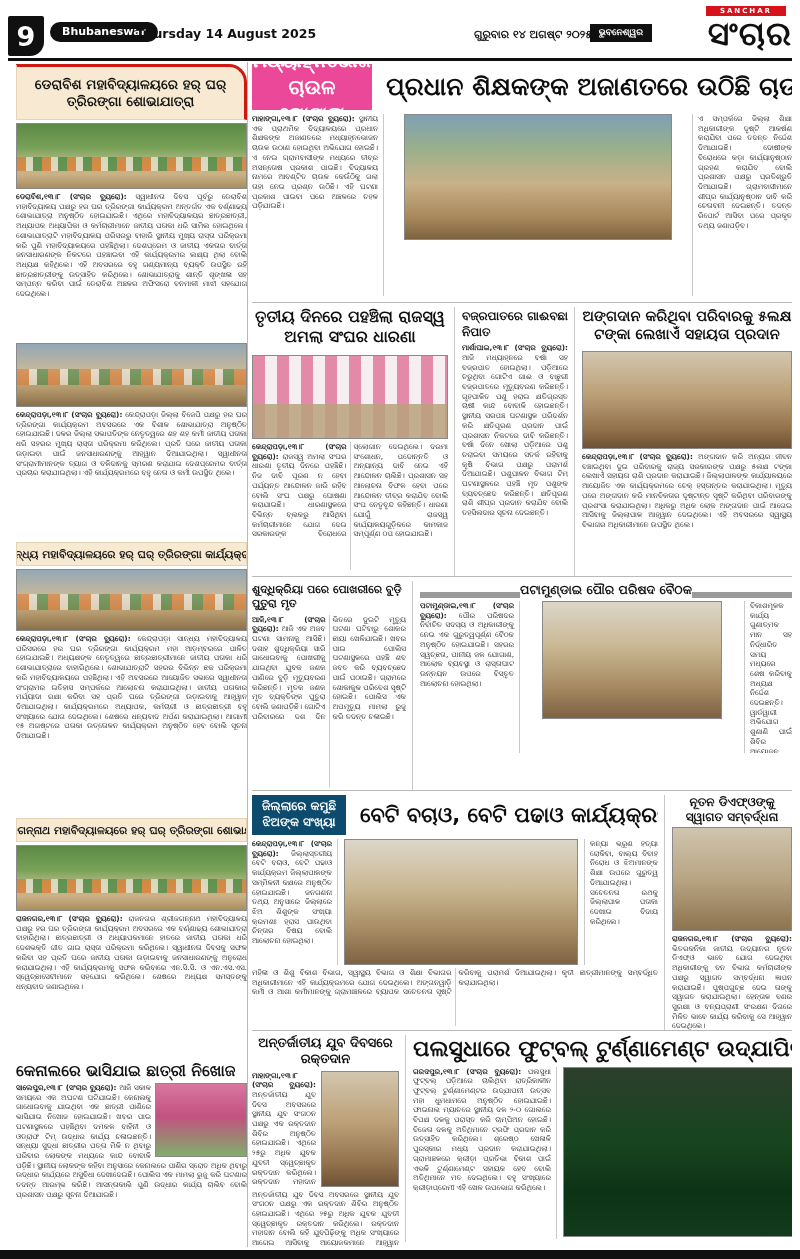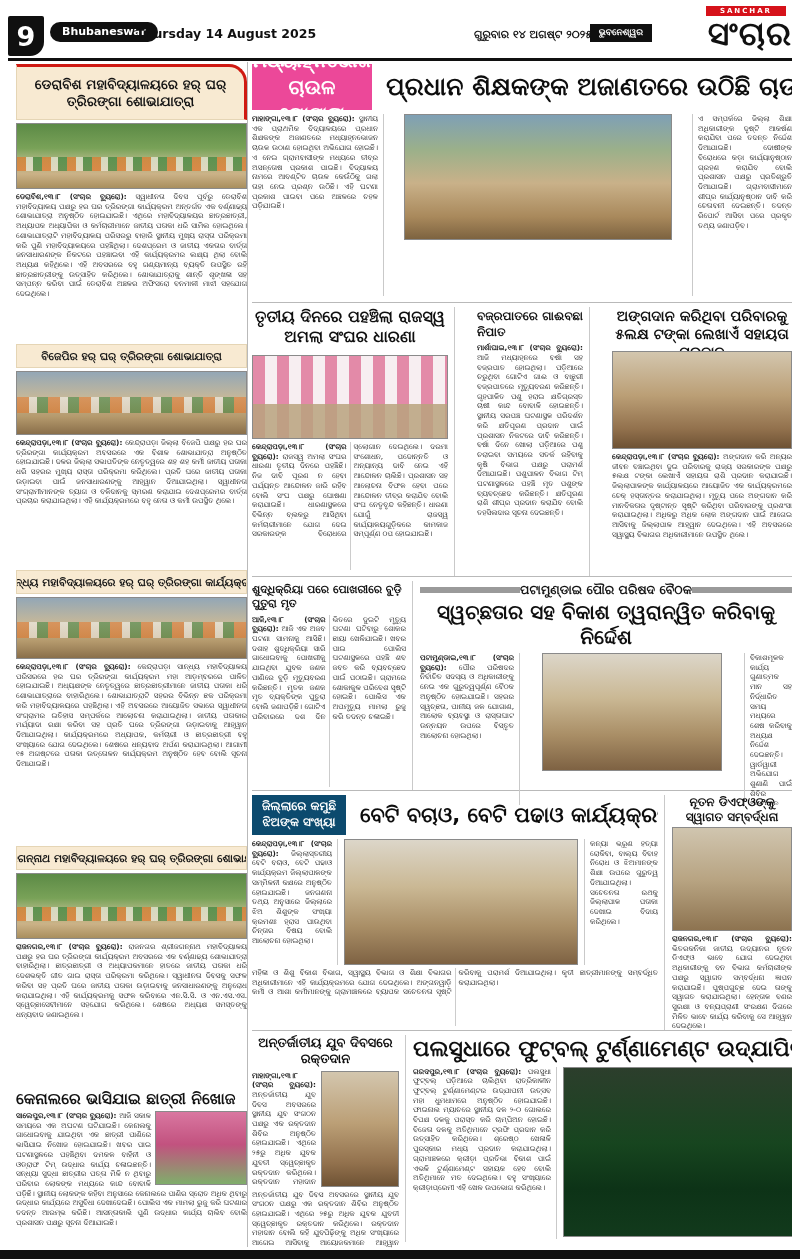--- a/index.html
+++ b/index.html
@@ -61,21 +61,21 @@
   .rsep{border-top:1px solid #b9b9b9;}
   .kicker-red{background:#ec4899;color:#fff;font-weight:bold;text-align:center;font-size:20px;
       line-height:1.35;width:120px;height:46px;display:flex;flex-direction:column;justify-content:center;flex:none;}
   .rice-head{font-size:25px;font-weight:bold;color:#0d0d0d;display:flex;align-items:center;padding-left:8px;
       white-space:nowrap;overflow:hidden;}
   .flexrow{display:flex;}
   .colrule-r{border-right:1px solid #c9c9c9;}
   .colrule-l{border-left:1px solid #c9c9c9;}
   .sec-head{font-weight:bold;text-align:center;color:#0f0f0f;line-height:1.25;}
   .bold-lead{font-weight:bold;font-size:12px;line-height:1.3;color:#0f0f0f;margin:2px 0 3px;}
-  .kbar{display:flex;align-items:center;margin:1px 0 2px;}
+  .kbar{display:flex;align-items:flex-end;margin:1px 0 2px;}
   .kbar .bar{flex:1;height:6px;background:#9a9a9a;}
   .kbar .ktext{font-size:12.5px;font-weight:bold;white-space:nowrap;color:#141414;}
   .kicker-green{background:#0c4a6e;color:#fff;font-weight:bold;text-align:center;font-size:12px;
       line-height:1.3;width:94px;height:40px;display:flex;flex-direction:column;justify-content:center;flex:none;}
 </style>
 </head>
 <body>
 
 <div class="page">
 
@@ -95,21 +95,20 @@
 
   <div class="leftcol">
 
     <div class="cream first">ଡେରାବିଶ ମହାବିଦ୍ୟାଳୟରେ ହର୍ ଘର୍ ତ୍ରିରଙ୍ଗା ଶୋଭାଯାତ୍ରା</div>
     <div class="ph rally lphoto" style="height:64px;"></div>
     <p class="body clip lbody" style="height:148px;">
       <span class="dl">ଡେରାବିଶ,୧୩।୮ (ସଂଚାର ବ୍ୟୁରୋ):</span>
       <span>ସ୍ୱାଧୀନତା ଦିବସ ପୂର୍ବରୁ ଡେରାବିଶ ମହାବିଦ୍ୟାଳୟ ପକ୍ଷରୁ ହର ଘର ତ୍ରିରଙ୍ଗା କାର୍ଯ୍ୟକ୍ରମ ଅନ୍ତର୍ଗତ ଏକ ବର୍ଣ୍ଣାଢ୍ୟ ଶୋଭାଯାତ୍ରା ଅନୁଷ୍ଠିତ ହୋଇଯାଇଛି। ଏଥିରେ ମହାବିଦ୍ୟାଳୟର ଛାତ୍ରଛାତ୍ରୀ, ଅଧ୍ୟାପକ ଅଧ୍ୟାପିକା ଓ କର୍ମଚାରୀମାନେ ଜାତୀୟ ପତାକା ଧରି ସାମିଲ ହୋଇଥିଲେ। ଶୋଭାଯାତ୍ରାଟି ମହାବିଦ୍ୟାଳୟ ପରିସରରୁ ବାହାରି ସ୍ଥାନୀୟ ମୁଖ୍ୟ ରାସ୍ତା ପରିକ୍ରମା କରି ପୁଣି ମହାବିଦ୍ୟାଳୟରେ ପହଞ୍ଚିଥିଲା। ଦେଶପ୍ରେମ ଓ ଜାତୀୟ ଏକତାର ବାର୍ତ୍ତା ଜନସାଧାରଣଙ୍କ ନିକଟରେ ପହଞ୍ଚାଇବା ଏହି କାର୍ଯ୍ୟକ୍ରମର ଲକ୍ଷ୍ୟ ଥିଲା ବୋଲି ଅଧ୍ୟକ୍ଷ କହିଥିଲେ। ଏହି ଅବସରରେ ବହୁ ଗଣ୍ୟମାନ୍ୟ ବ୍ୟକ୍ତି ଉପସ୍ଥିତ ରହି ଛାତ୍ରଛାତ୍ରୀଙ୍କୁ ଉତ୍ସାହିତ କରିଥିଲେ। ଶୋଭାଯାତ୍ରାକୁ ଶାନ୍ତି ଶୃଙ୍ଖଳା ସହ ସମ୍ପନ୍ନ କରିବା ପାଇଁ ଡେରାବିଶ ଅଞ୍ଚଳର ଅଫିସରୋ ବନମାଳୀ ମାଝୀ ସହଯୋଗ ଦେଇଥିଲେ।</span>
     </p>
 
-    <div class="cream sub">ବିଜେପିର ହର୍ ଘର୍ ତ୍ରିରଙ୍ଗା ଶୋଭାଯାତ୍ରା</div>
     <div class="ph crowd lphoto" style="height:62px;"></div>
     <p class="body clip lbody" style="height:128px;">
       <span class="dl">କେନ୍ଦ୍ରାପଡ଼ା,୧୩।୮ (ସଂଚାର ବ୍ୟୁରୋ):</span>
       <span>କେନ୍ଦ୍ରାପଡ଼ା ଜିଲ୍ଲା ବିଜେପି ପକ୍ଷରୁ ହର ଘର ତ୍ରିରଙ୍ଗା କାର୍ଯ୍ୟକ୍ରମ ଅବସରରେ ଏକ ବିଶାଳ ଶୋଭାଯାତ୍ରା ଅନୁଷ୍ଠିତ ହୋଇଯାଇଛି। ଦଳର ଜିଲ୍ଲା ସଭାପତିଙ୍କ ନେତୃତ୍ୱରେ ଶହ ଶହ କର୍ମୀ ଜାତୀୟ ପତାକା ଧରି ସହରର ମୁଖ୍ୟ ରାସ୍ତା ପରିକ୍ରମା କରିଥିଲେ। ପ୍ରତି ଘରେ ଜାତୀୟ ପତାକା ଉଡ଼ାଇବା ପାଇଁ ଜନସାଧାରଣଙ୍କୁ ଆହ୍ୱାନ ଦିଆଯାଇଥିଲା। ସ୍ୱାଧୀନତା ସଂଗ୍ରାମୀମାନଙ୍କ ତ୍ୟାଗ ଓ ବଳିଦାନକୁ ସ୍ମରଣ କରାଯାଇ ଦେଶପ୍ରେମର ବାର୍ତ୍ତା ପ୍ରଚାର କରାଯାଇଥିଲା। ଏହି କାର୍ଯ୍ୟକ୍ରମରେ ବହୁ ନେତା ଓ କର୍ମୀ ଉପସ୍ଥିତ ଥିଲେ।</span>
     </p>
 
     <div class="cream sub">ସାନ୍ଧ୍ୟ ମହାବିଦ୍ୟାଳୟରେ ହର୍ ଘର୍ ତ୍ରିରଙ୍ଗା କାର୍ଯ୍ୟକ୍ରମ</div>
     <div class="ph crowd lphoto" style="height:60px;"></div>
     <p class="body clip lbody" style="height:180px;">
       <span class="dl">କେନ୍ଦ୍ରାପଡ଼ା,୧୩।୮ (ସଂଚାର ବ୍ୟୁରୋ):</span>
@@ -148,21 +147,21 @@
           <span class="dl">ମାହାଙ୍ଗା,୧୩।୮ (ସଂଚାର ବ୍ୟୁରୋ):</span>
           <span>ସ୍ଥାନୀୟ ଏକ ପ୍ରାଥମିକ ବିଦ୍ୟାଳୟରେ ପ୍ରଧାନ ଶିକ୍ଷକଙ୍କ ଅଜାଣତରେ ମଧ୍ୟାହ୍ନଭୋଜନ ଚାଉଳ ଉଠାଣ ହୋଇଥିବା ଅଭିଯୋଗ ହୋଇଛି। ଏ ନେଇ ଗ୍ରାମବାସୀଙ୍କ ମଧ୍ୟରେ ତୀବ୍ର ଅସନ୍ତୋଷ ପ୍ରକାଶ ପାଇଛି। ବିଦ୍ୟାଳୟ ନାମରେ ଆବଣ୍ଟିତ ଚାଉଳ କେଉଁଠିକୁ ଗଲା ତାହା ନେଇ ପ୍ରଶ୍ନ ଉଠିଛି। ଏହି ଘଟଣା ପ୍ରକାଶ ପାଇବା ପରେ ଅଞ୍ଚଳରେ ଚହଳ ପଡ଼ିଯାଇଛି।</span>
         </p>
         <div style="width:268px;">
           <div class="ph outdoor" style="height:124px;"></div>
         </div>
         <p class="body clip colrule-l" style="flex:1;padding-left:5px;">ଏ ସମ୍ପର୍କରେ ଜିଲ୍ଲା ଶିକ୍ଷା ଅଧିକାରୀଙ୍କ ଦୃଷ୍ଟି ଆକର୍ଷଣ କରାଯିବା ପରେ ତଦନ୍ତ ନିର୍ଦ୍ଦେଶ ଦିଆଯାଇଛି। ଦୋଷୀଙ୍କ ବିରୋଧରେ କଡ଼ା କାର୍ଯ୍ୟାନୁଷ୍ଠାନ ଗ୍ରହଣ କରାଯିବ ବୋଲି ପ୍ରଶାସନ ପକ୍ଷରୁ ପ୍ରତିଶ୍ରୁତି ଦିଆଯାଇଛି। ଗ୍ରାମବାସୀମାନେ ଶୀଘ୍ର କାର୍ଯ୍ୟାନୁଷ୍ଠାନ ଦାବି କରି ଚେତାବନୀ ଦେଇଛନ୍ତି। ତଦନ୍ତ ରିପୋର୍ଟ ଆସିବା ପରେ ପ୍ରକୃତ ତଥ୍ୟ ଜଣାପଡ଼ିବ।</p>
       </div>
     </div>
 
-    <div class="row rsep flexrow" style="height:274px;padding-top:4px;box-sizing:border-box;gap:22px;">
+    <div class="row rsep flexrow" style="height:274px;padding-top:4px;box-sizing:border-box;gap:7px;">
       <div class="colrule-r" style="width:196px;padding-right:6px;">
         <div class="sec-head" style="font-size:16px;height:46px;">ତୃତୀୟ ଦିନରେ ପହଞ୍ଚିଲା ରାଜସ୍ୱ ଅମଲା ସଂଘର ଧାରଣା</div>
         <div class="ph canopy" style="height:82px;margin:2px 0 3px;"></div>
         <p class="body cols2 clip" style="height:128px;">
           <span class="dl">କେନ୍ଦ୍ରାପଡ଼ା,୧୩।୮ (ସଂଚାର ବ୍ୟୁରୋ):</span>
           <span>ରାଜସ୍ୱ ଅମଲା ସଂଘର ଧାରଣା ତୃତୀୟ ଦିନରେ ପହଞ୍ଚିଛି। ନିଜ ଦାବି ପୂରଣ ନ ହେବା ପର୍ଯ୍ୟନ୍ତ ଆନ୍ଦୋଳନ ଜାରି ରହିବ ବୋଲି ସଂଘ ପକ୍ଷରୁ ଘୋଷଣା କରାଯାଇଛି। ଧାରଣାସ୍ଥଳରେ ବିଭିନ୍ନ ବ୍ଲକରୁ ଆସିଥିବା କର୍ମଚାରୀମାନେ ଯୋଗ ଦେଇ ସରକାରଙ୍କ ବିରୋଧରେ ସ୍ଲୋଗାନ ଦେଇଥିଲେ। ଦରମା ସଂଶୋଧନ, ପଦୋନ୍ନତି ଓ ଅନ୍ୟାନ୍ୟ ଦାବି ନେଇ ଏହି ଆନ୍ଦୋଳନ ଚାଲିଛି। ପ୍ରଶାସନ ସହ ଆଲୋଚନା ବିଫଳ ହେବା ପରେ ଆନ୍ଦୋଳନ ତୀବ୍ର କରାଯିବ ବୋଲି ସଂଘ ନେତୃବୃନ୍ଦ କହିଛନ୍ତି। ଧାରଣା ଯୋଗୁଁ ରାଜସ୍ୱ କାର୍ଯ୍ୟାଳୟଗୁଡ଼ିକରେ କାମକାଜ ସମ୍ପୂର୍ଣ୍ଣ ଠପ ହୋଇଯାଇଛି।</span>
         </p>
       </div>
       <div class="colrule-r" style="width:106px;padding-right:6px;">
         <div class="bold-lead">ବଜ୍ରପାତରେ ଗାଈବଛା ନିପାତ</div>
@@ -188,21 +187,20 @@
           <span class="dl">ଆଳି,୧୩।୮ (ସଂଚାର ବ୍ୟୁରୋ):</span>
           <span>ଆଜି ଏକ ଅଜବ ଘଟଣା ସାମନାକୁ ଆସିଛି। ଦଶାହ ଶୁଦ୍ଧିକ୍ରିୟା ସାରି ଗାଧୋଇବାକୁ ପୋଖରୀକୁ ଯାଇଥିବା ଯୁବକ ଜଣକ ପାଣିରେ ବୁଡ଼ି ମୃତ୍ୟୁବରଣ କରିଛନ୍ତି। ମୃତକ ଜଣକ ମୃତ ବ୍ୟକ୍ତିଙ୍କ ପୁତୁରା ବୋଲି ଜଣାପଡ଼ିଛି। ଗୋଟିଏ ପରିବାରରେ ଦଶ ଦିନ ଭିତରେ ଦୁଇଟି ମୃତ୍ୟୁ ଘଟଣା ଘଟିବାରୁ ଶୋକର ଛାୟା ଖେଳିଯାଇଛି। ଖବର ପାଇ ପୋଲିସ ଘଟଣାସ୍ଥଳରେ ପହଞ୍ଚି ଶବ ଜବତ କରି ବ୍ୟବଚ୍ଛେଦ ପାଇଁ ପଠାଇଛି। ଗ୍ରାମରେ ଶୋକାକୁଳ ପରିବେଶ ସୃଷ୍ଟି ହୋଇଛି। ପୋଲିସ ଏକ ଅପମୃତ୍ୟୁ ମାମଲା ରୁଜୁ କରି ତଦନ୍ତ ଚଳାଇଛି।</span>
         </p>
       </div>
       <div style="flex:1;">
         <div class="kbar">
           <div class="bar"></div>
           <div class="ktext">ପଟାମୁଣ୍ଡାଇ ପୌର ପରିଷଦ ବୈଠକ</div>
           <div class="bar"></div>
         </div>
-        <div class="sec-head" style="font-size:20px;">ସ୍ୱଚ୍ଛତାର ସହ ବିକାଶ ତ୍ୱରାନ୍ୱିତ କରିବାକୁ ନିର୍ଦ୍ଦେଶ</div>
         <div class="flexrow" style="gap:22px;margin-top:3px;height:152px;">
           <p class="body clip colrule-r" style="width:94px;padding-right:5px;">
             <span class="dl">ପଟାମୁଣ୍ଡାଇ,୧୩।୮ (ସଂଚାର ବ୍ୟୁରୋ):</span>
             <span>ପୌର ପରିଷଦର ନିର୍ବାଚିତ ସଦସ୍ୟ ଓ ଅଧିକାରୀଙ୍କୁ ନେଇ ଏକ ଗୁରୁତ୍ୱପୂର୍ଣ୍ଣ ବୈଠକ ଅନୁଷ୍ଠିତ ହୋଇଯାଇଛି। ସହରର ସ୍ୱଚ୍ଛତା, ପାନୀୟ ଜଳ ଯୋଗାଣ, ଆଲୋକ ବ୍ୟବସ୍ଥା ଓ ରାସ୍ତାଘାଟ ଉନ୍ନୟନ ଉପରେ ବିସ୍ତୃତ ଆଲୋଚନା ହୋଇଥିଲା।</span>
           </p>
           <div class="ph meeting" style="width:178px;height:116px;flex:none;"></div>
           <p class="body clip colrule-l" style="flex:1;padding-left:5px;">ବିକାଶମୂଳକ କାର୍ଯ୍ୟ ଗୁଣାତ୍ମକ ମାନ ସହ ନିର୍ଦ୍ଧାରିତ ସମୟ ମଧ୍ୟରେ ଶେଷ କରିବାକୁ ଅଧ୍ୟକ୍ଷ ନିର୍ଦ୍ଦେଶ ଦେଇଛନ୍ତି। ୱାର୍ଡୱାରୀ ଅଭିଯୋଗ ଶୁଣାଣି ପାଇଁ ଶିବିର ଆୟୋଜନ କରାଯିବ। ବର୍ଷା ପୂର୍ବରୁ ନାଳ ନର୍ଦ୍ଦମା ସଫେଇ ସମାପ୍ତ କରିବା, ପ୍ଲାଷ୍ଟିକ ବର୍ଜନ ଅଭିଯାନ ଜୋରଦାର କରିବା ଭଳି ନିଷ୍ପତ୍ତି ନିଆଯାଇଛି। ବୈଠକରେ କାର୍ଯ୍ୟନିର୍ବାହୀ ଅଧିକାରୀ ସମେତ ସମସ୍ତ କାଉନସିଲର ଉପସ୍ଥିତ ଥିଲେ।</p>
         </div>
       </div>
     </div>

